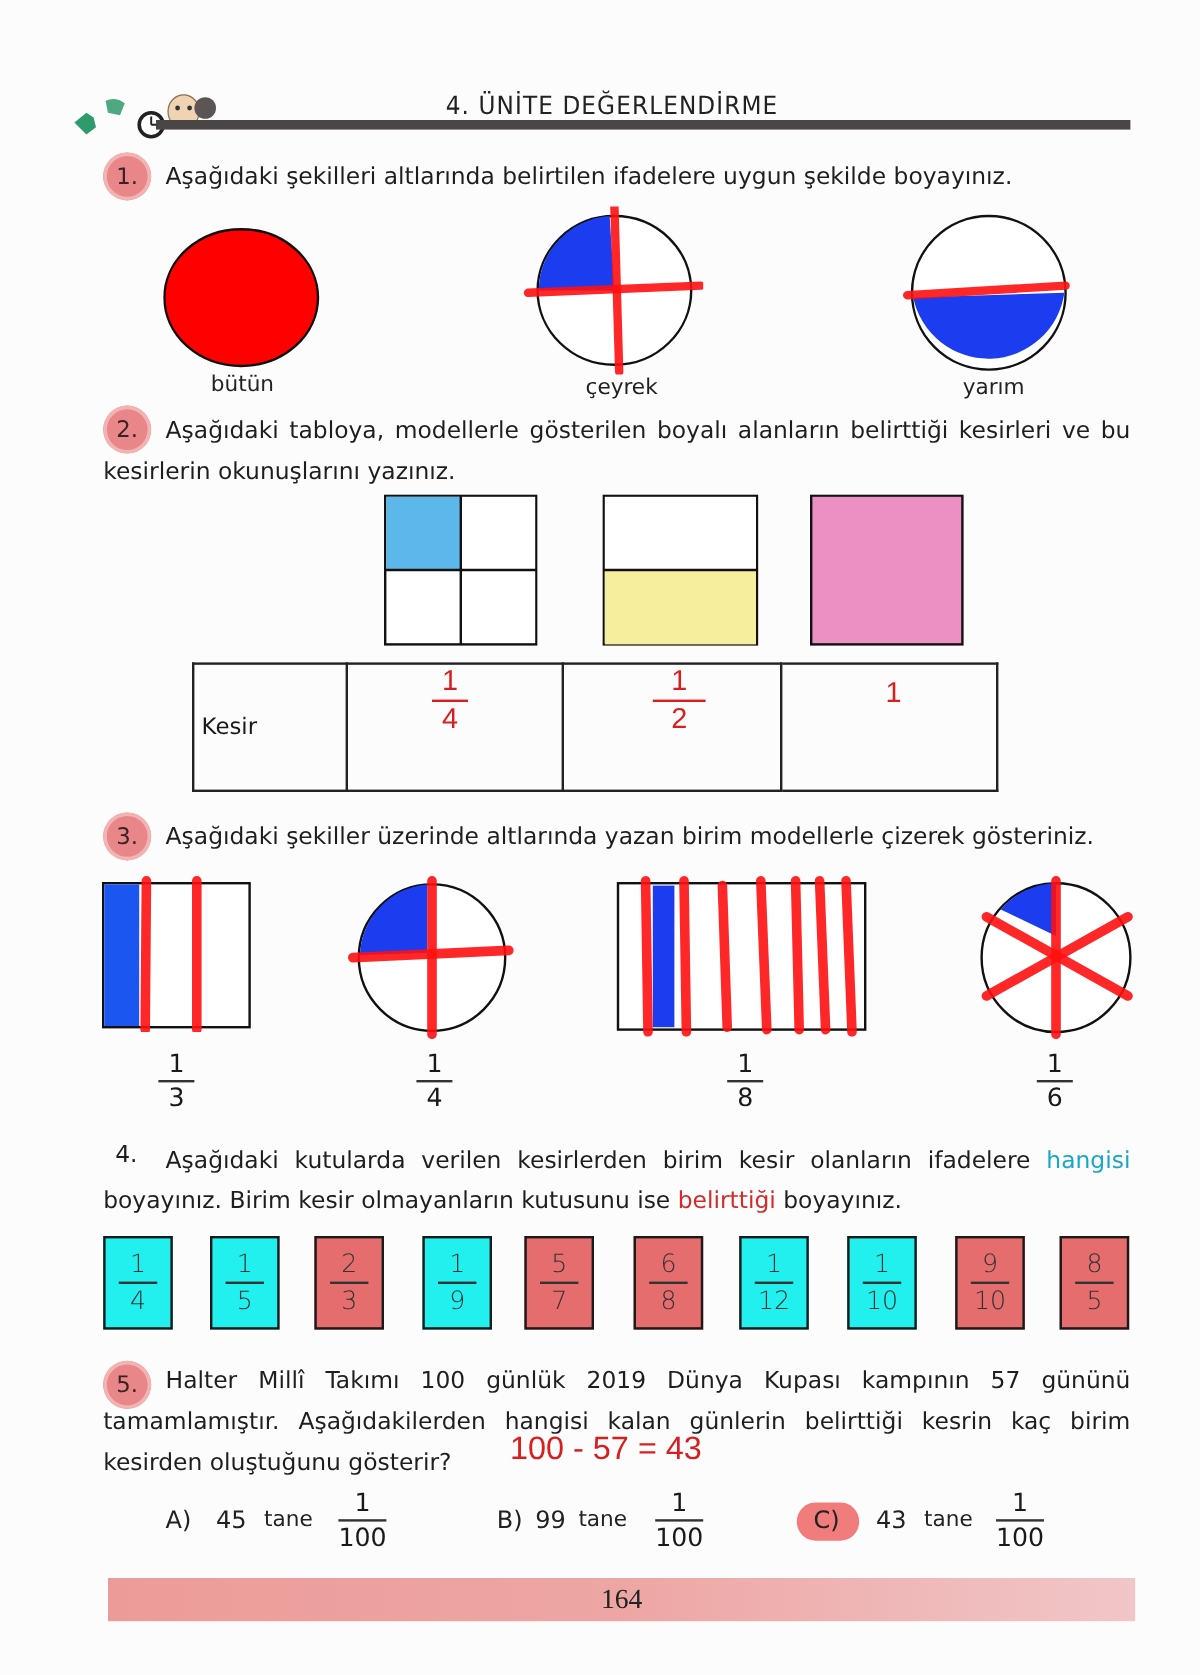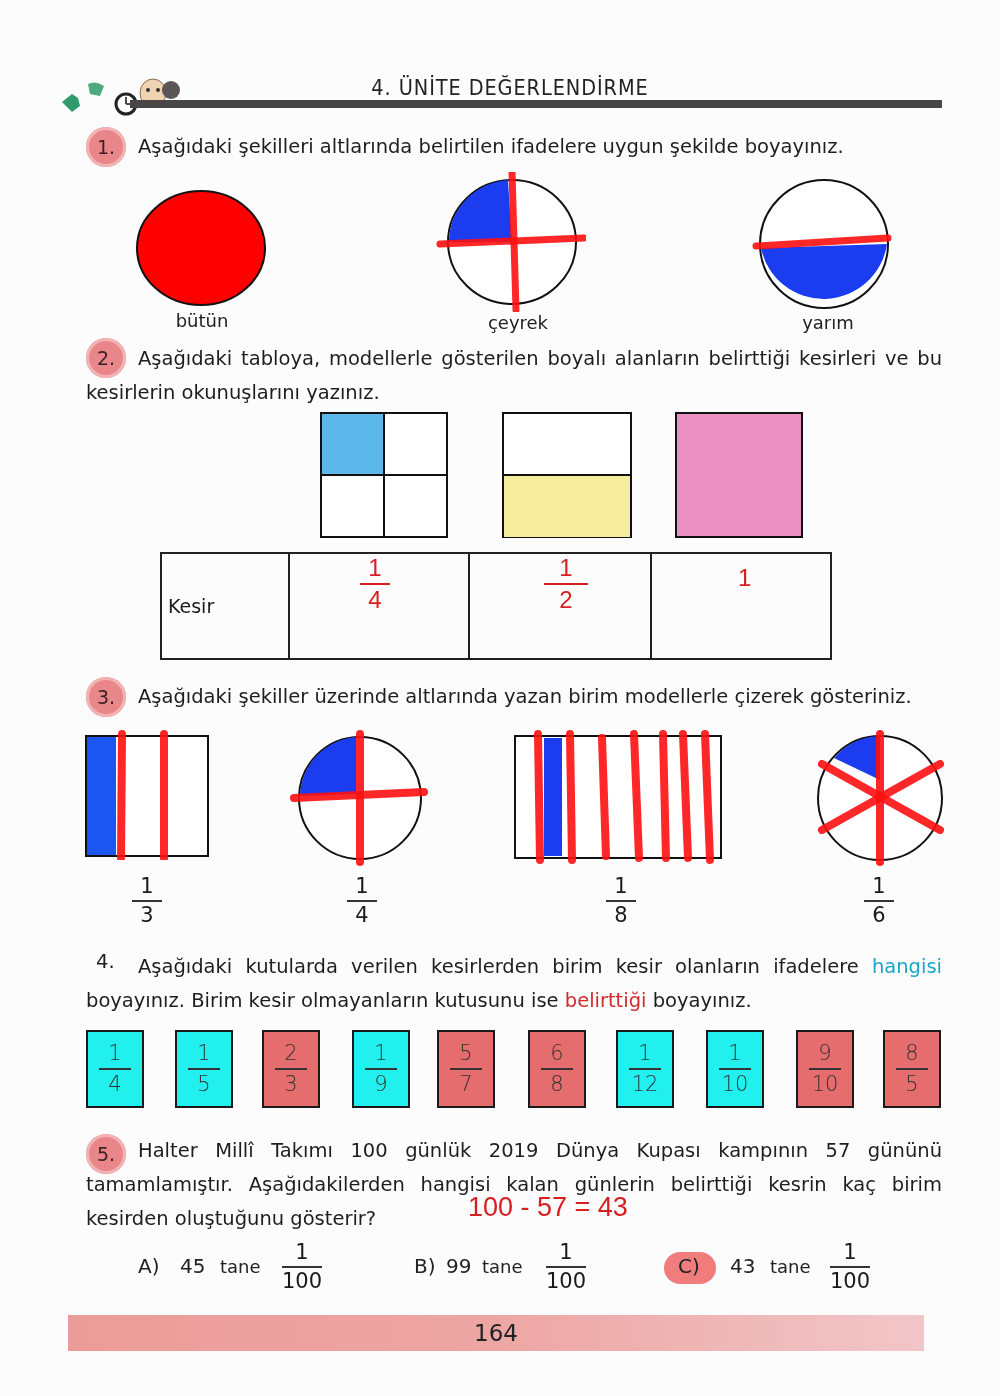--- a/index.html
+++ b/index.html
@@ -29,21 +29,21 @@
   .ftable .rowlabel { font-size: 19px; padding-left: 6px; color: #1a1a1a; }
   .ans-red { color: #d81e1e; font-family: "Liberation Sans", sans-serif; }
 
   
   .fbox { position: absolute; width: 58px; height: 78px; border: 2px solid #1a1a1a; display: flex; flex-direction: column; align-items: center; justify-content: center; }
   .fbox.cyan { background: #22f0ee; }
   .fbox.red { background: #e56d6d; }
   .fbox .num, .fbox .den { font-size: 21px; color: #333; line-height: 1; font-family: "DejaVu Sans", sans-serif; font-weight: 300; }
   .fbox .bar { width: 32px; height: 1.5px; background: #333; margin: 4px 0; }
 
-  .footer-bar { position: absolute; left: 68px; top: 1315px; width: 856px; height: 36px; background: linear-gradient(90deg, #ec9c98 0%, #eda6a4 50%, #f1c6c8 100%); }
+  .footer-bar { position: absolute; left: 90px; top: 1315px; width: 856px; height: 36px; background: linear-gradient(90deg, #ec9c98 0%, #eda6a4 50%, #f1c6c8 100%); font-family: Liberation Serif, serif; }
   .footer-num { position: absolute; left: 0; width: 100%; top: 5px; text-align: center; font-size: 23px; color: #222; }
 
   .opt { position: absolute; font-size: 20px; color: #222; }
   .opt-circle { position: absolute; width: 52px; height: 32px; border-radius: 18px; background: #f07c7c; }
 </style>
 </head>
 <body>
 
 <div class="abs" style="left:58px; top:76px; width:130px; height:44px;">
   <svg width="130" height="44" viewBox="0 0 130 44">
@@ -253,21 +253,21 @@
     <span class="den">10</span>
   </div>
 <div class="fbox red" style="left:883px; top:1030px;">
     <span class="num">8</span>
     <span class="bar"></span>
     <span class="den">5</span>
   </div>
 
 <div class="qnum" style="left:86px; top:1134px;">5.</div>
 <div class="qtext" style="left:86px; top:1134px; width:856px; text-indent:52px;">Halter Millî Takımı 100 günlük 2019 Dünya Kupası kampının 57 gününü tamamlamıştır. Aşağıdakilerden hangisi kalan günlerin belirttiği kesrin kaç birim kesirden oluştuğunu gösterir?</div>
-<div class="abs ans-red" style="left:425px; top:1192px; font-size:27px;margin-left:43px;">100 - 57 = 43</div>
+<div class="abs ans-red" style="left:425px; top:1192px; font-size:27px;">100 - 57 = 43</div>
 
 <div class="abs" style="left:138px; top:1240px; width:210px; height:64px;">
   <span class="opt" style="left:0; top:14px;">A)</span>
   <span class="opt" style="left:42px; top:14px;">45</span>
   <span class="opt" style="left:82px; top:16px; font-size:18px;">tane</span>
   <div class="frac" style="left:144px; top:2px; font-size:21px;">
       <span class="num">1</span>
       <span class="bar" style="width:40px;"></span>
       <span class="den">100</span>
     </div>

